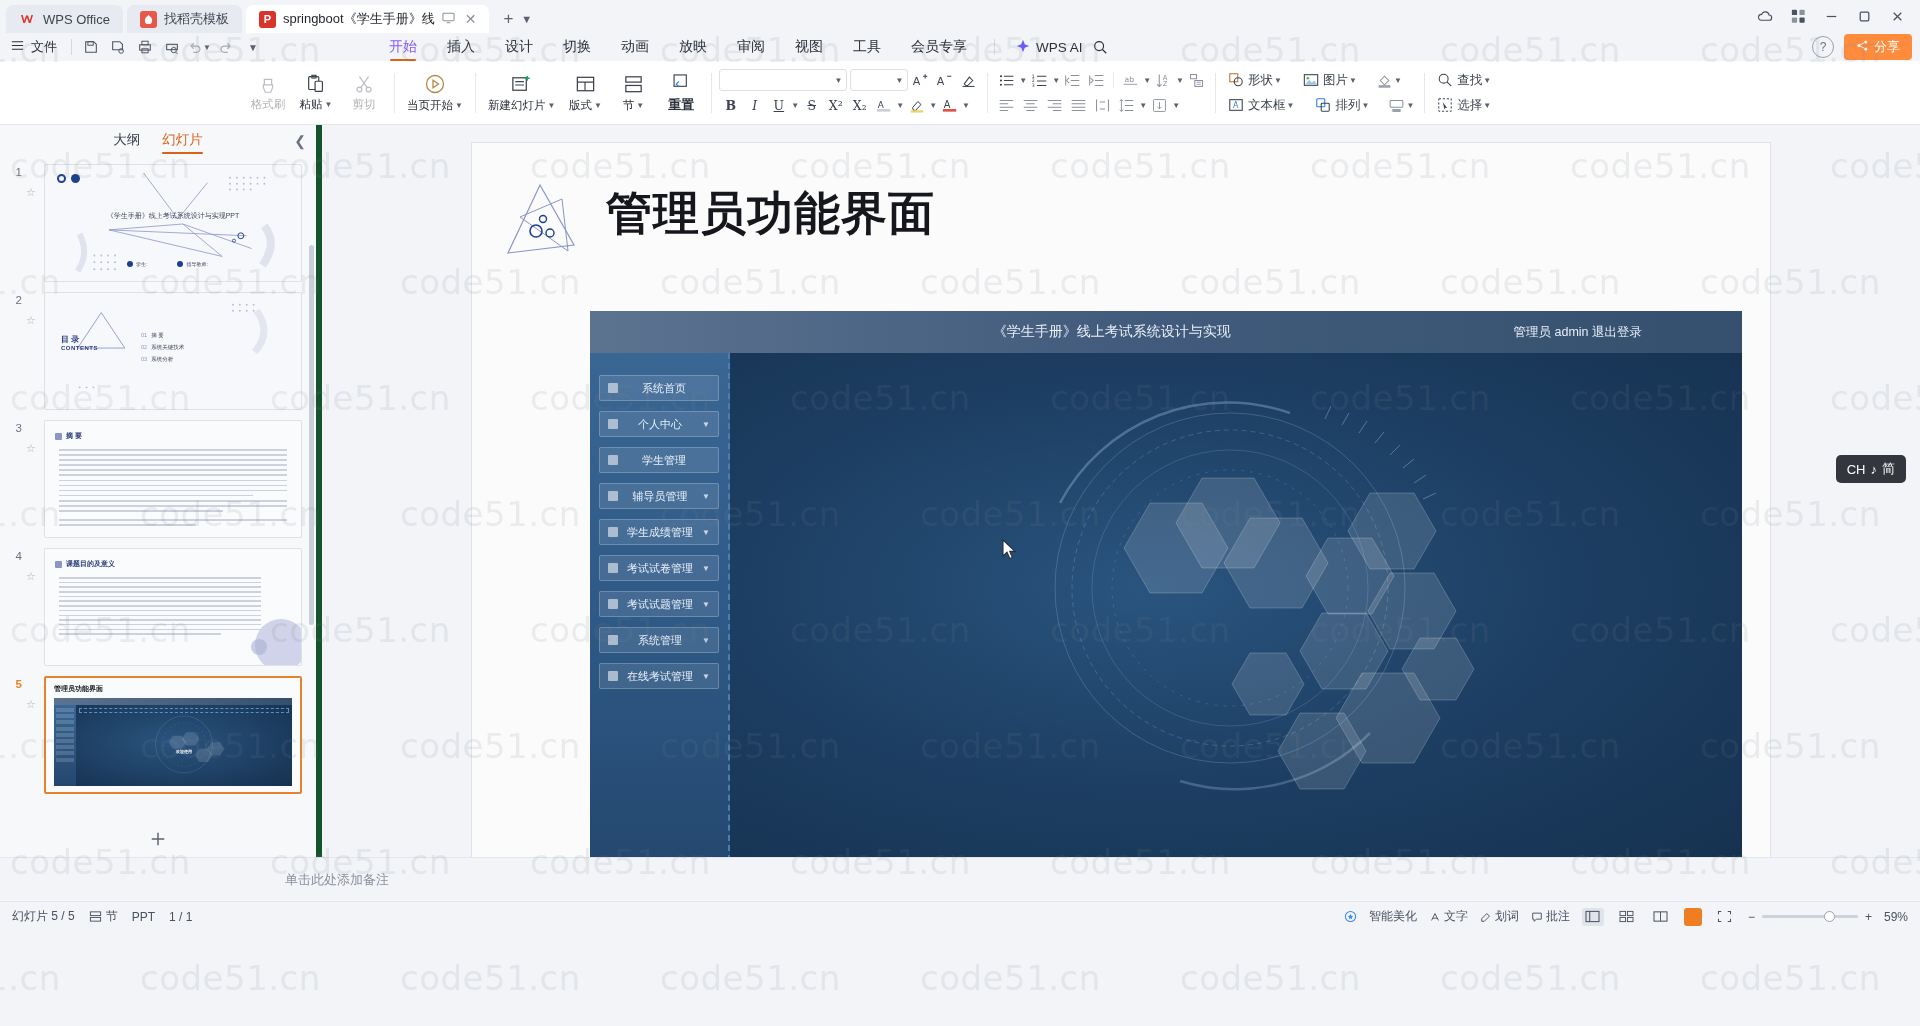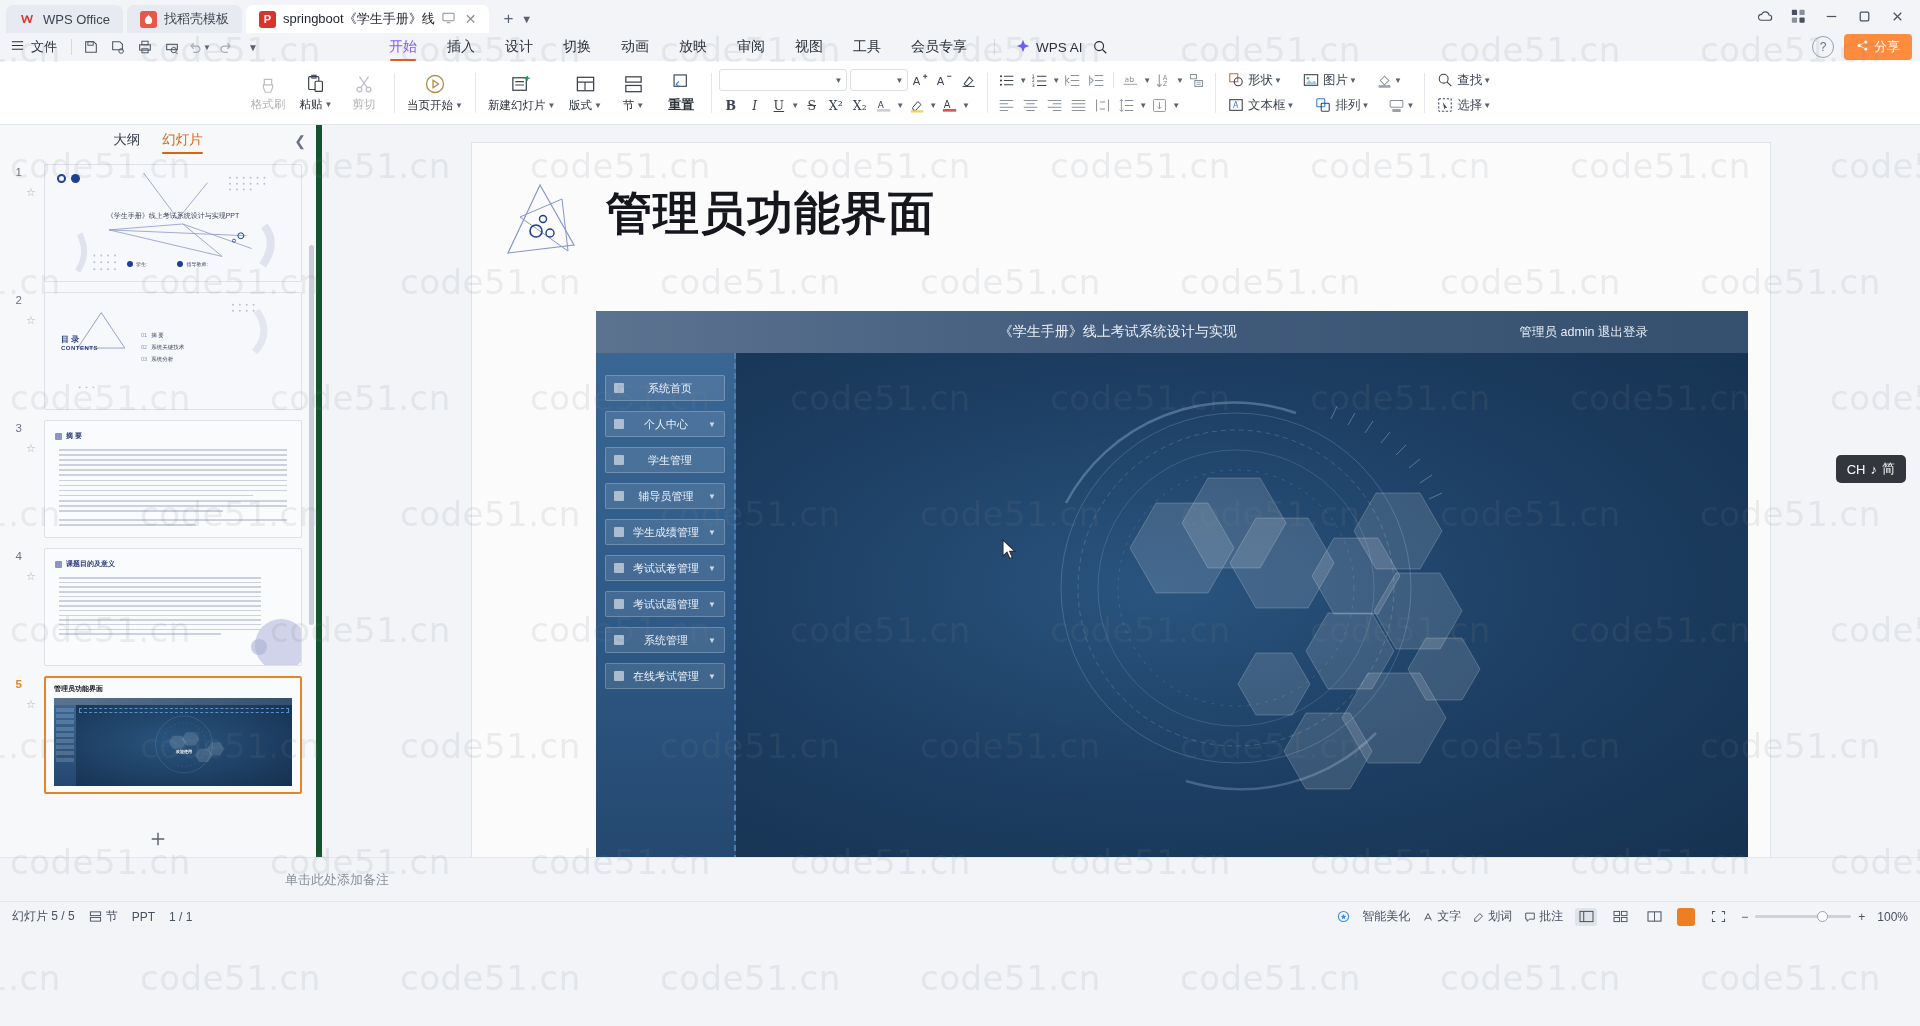--- a/index.html
+++ b/index.html
@@ -146,21 +146,21 @@
     width: 1298px; height: 730px; background: #fbfbfc; position: relative;
     box-shadow: 0 0 0 1px #e0e3e9;
   }
 
   .slide-title { position: absolute; left: 134px; top: 40px; font-size: 46px;
                  color: #15171c; font-weight: 600; letter-spacing: 1px; }
   .deco { position: absolute; left: 28px; top: 36px; width: 96px; height: 86px; }
 
   
   .app {
-    position: absolute; left: 124px; top: 168px; width: 1152px; height: 560px;
+    position: absolute; left: 118px; top: 168px; width: 1152px; height: 560px;
     background: #1d3f63; overflow: hidden;
   }
   .app-top {
     height: 42px; background: linear-gradient(90deg,#5c7390 0%,#435c7d 45%,#35506f 100%);
     display: flex; align-items: center; color: #e8eef6; font-size: 14px;
   }
   .app-top .t-center { flex: 1; text-align: center; padding-left: 120px; }
   .app-top .t-right { padding-right: 100px; font-size: 12.5px; }
   .app-body { display: flex; height: 518px; background: #ffffff; }
   .app-side {
@@ -1143,21 +1143,21 @@
         </svg>
     </span>
 
     <span class="zoomslider">
       <span>−</span>
       <span class="zline">
           <span class="zknob"></span>
         </span>
       <span>+</span>
     </span>
-    <span>100%</span>
+    <span>59%</span>
   </div>
 </div>
 
 <div class="wm-layer" id="wmlayer">
     <span class="wm" style="left: -120px; top: 30px;">code51.cn</span>
     <span class="wm" style="left: 140px; top: 30px;">code51.cn</span>
     <span class="wm" style="left: 400px; top: 30px;">code51.cn</span>
     <span class="wm" style="left: 660px; top: 30px;">code51.cn</span>
     <span class="wm" style="left: 920px; top: 30px;">code51.cn</span>
     <span class="wm" style="left: 1180px; top: 30px;">code51.cn</span>

